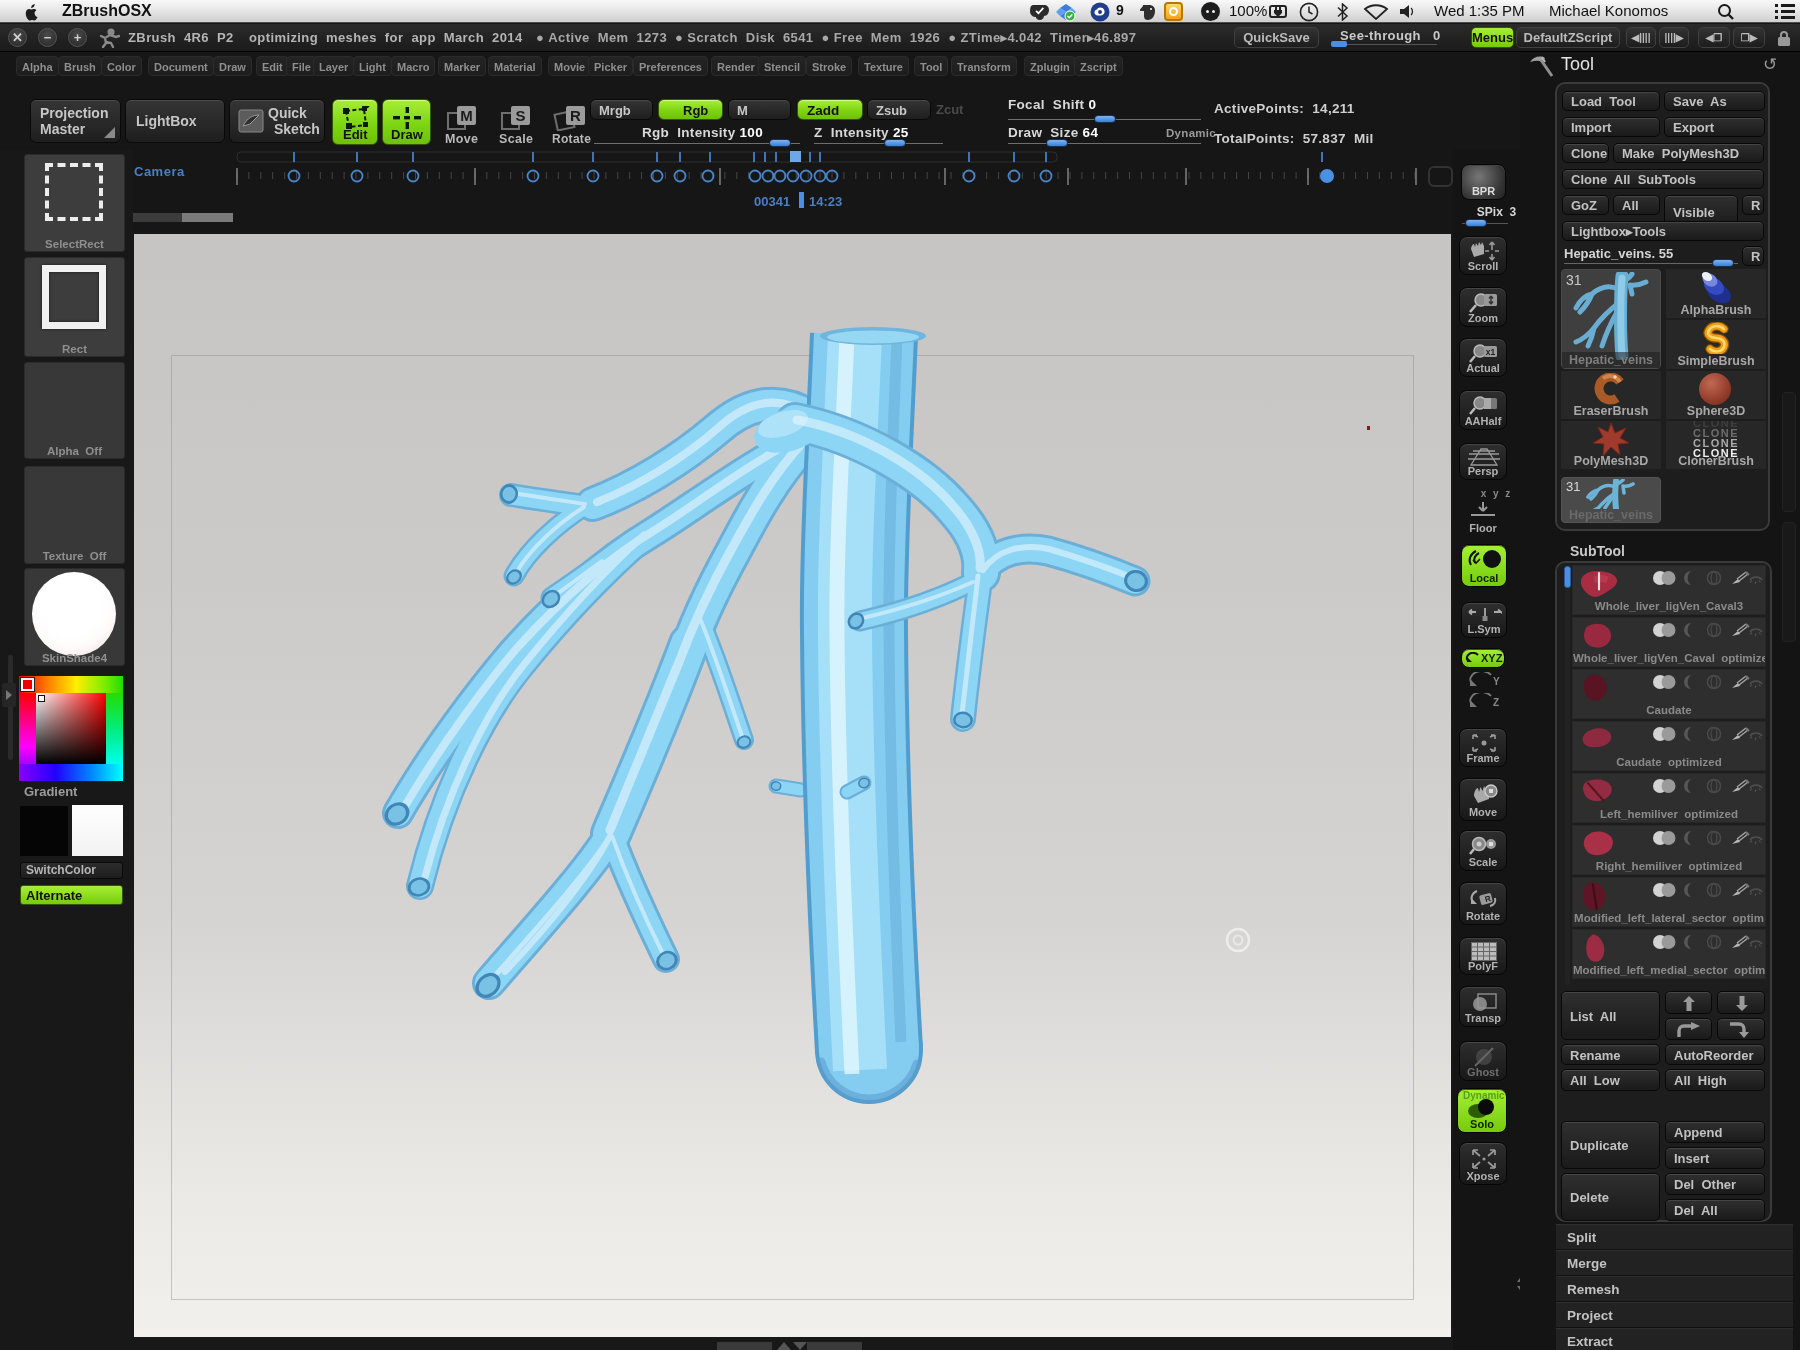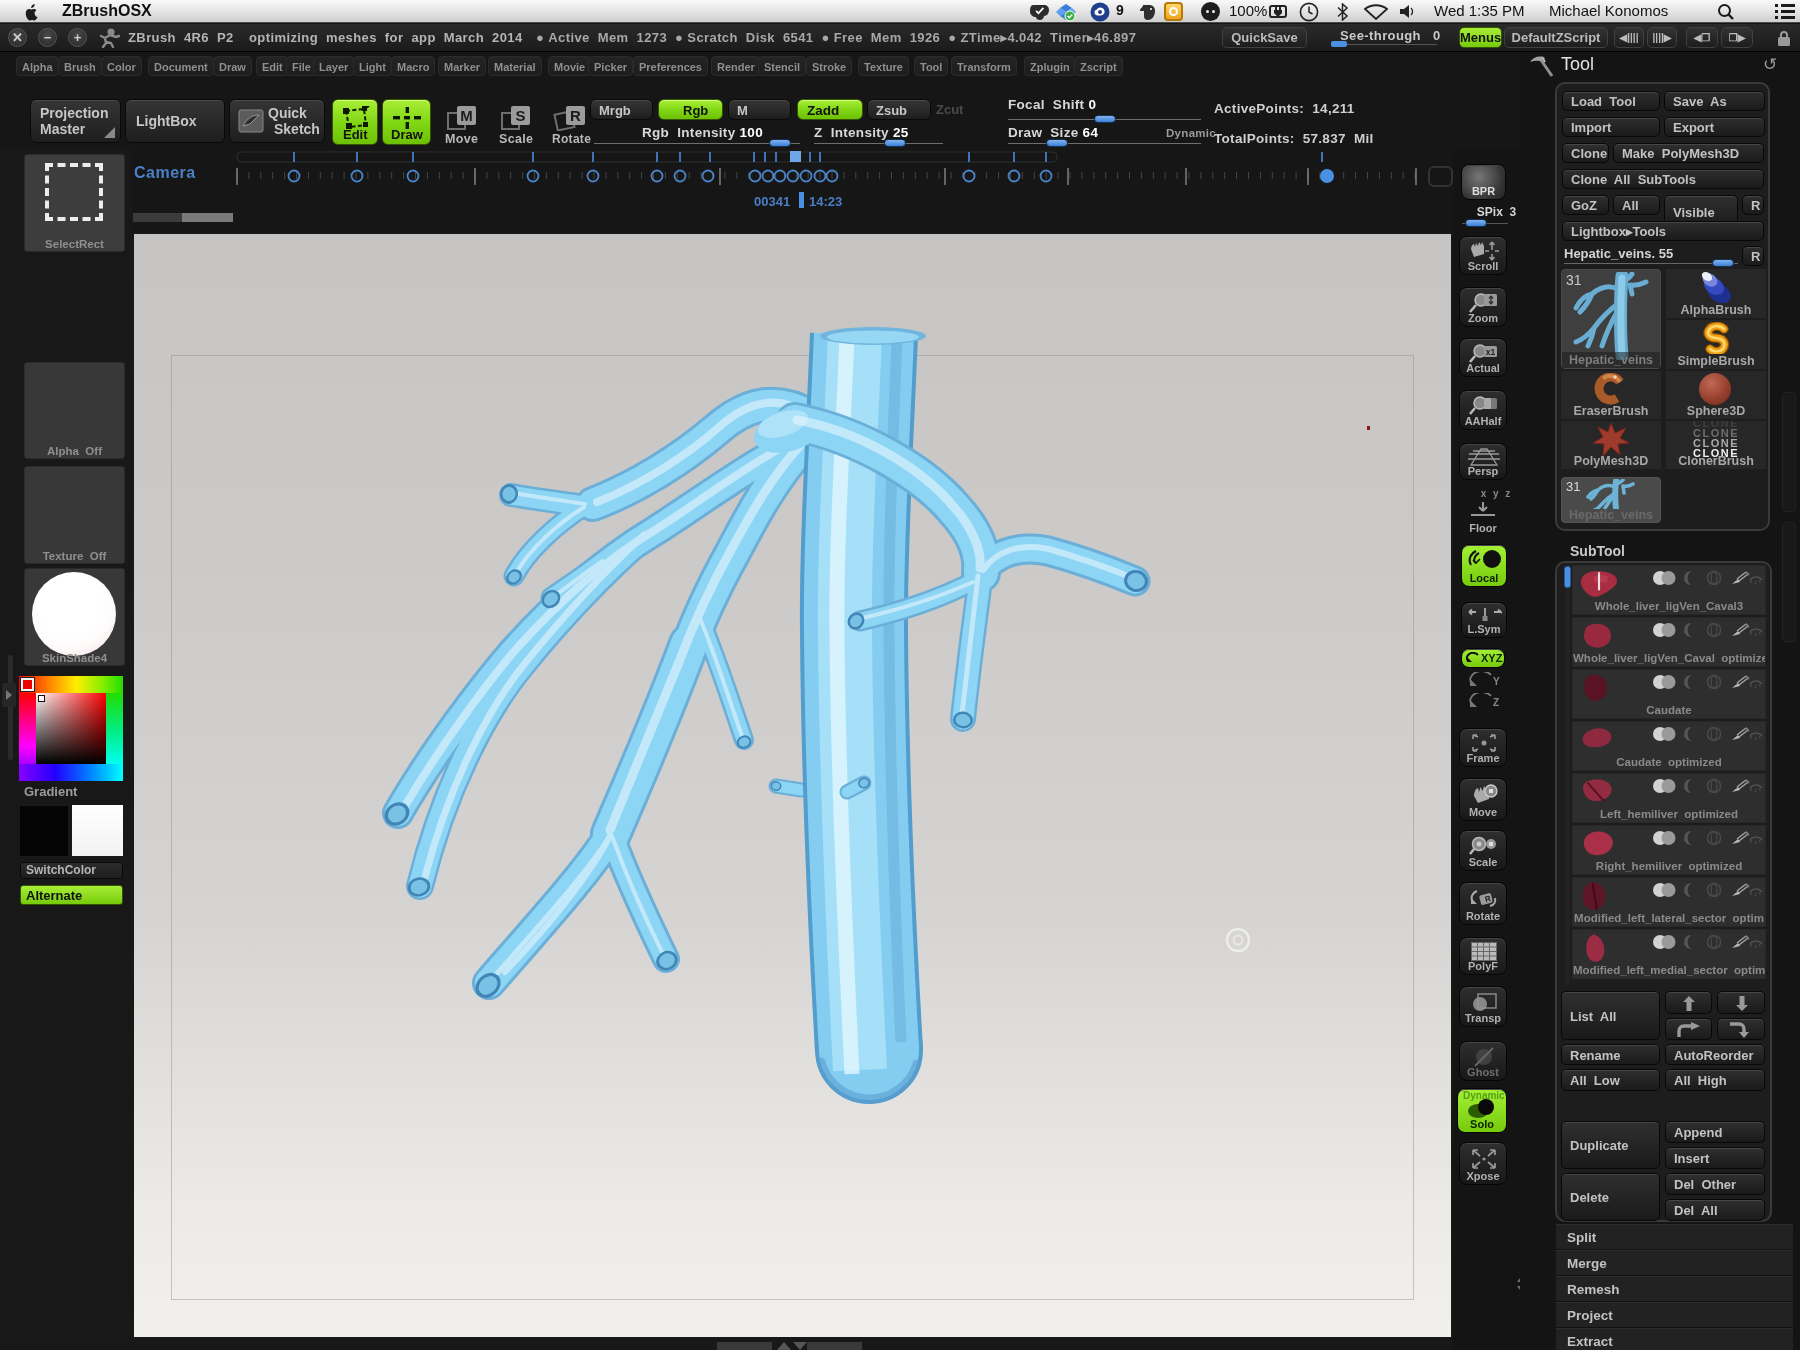--- a/index.html
+++ b/index.html
@@ -13,21 +13,21 @@
 #menubar .t { position:absolute; top:2px; font-weight:bold; }
 
 #titlebar { position:absolute; left:0; top:24px; width:1800px; height:28px;
   background:linear-gradient(#2a2a2a,#1b1b1b); border-bottom:1px solid #000; }
 .circbtn { position:absolute; top:4px; width:19px; height:19px; border-radius:50%;
   background:radial-gradient(circle at 50% 35%,#4a4a4a,#262626); border:1px solid #555;
   color:#cfcfcf; text-align:center; line-height:17px; font-size:13px; font-weight:bold; }
 .tbtxt { position:absolute; top:6px; color:#9a9a9a; font-weight:bold; font-size:13px; letter-spacing:.4px; }
 .tbbtn { position:absolute; top:3px; height:21px; background:linear-gradient(#333,#1d1d1d);
   border:1px solid #404040; border-radius:5px; color:#bbb; font-weight:bold; font-size:13px;
-  text-align:center; }
+  text-align:center;margin-left:12px; }
 
 #menurow { position:absolute; left:0; top:52px; width:1800px; height:28px; background:#161616; }
 .mitem { position:absolute; top:4px; height:20px; padding:0 5px; line-height:20px;
   background:linear-gradient(#242424,#1d1d1d); border:1px solid #2b2b2b; border-radius:4px;
   color:#8f8f8f; font-size:11px; font-weight:bold; }
 
 #shelf { position:absolute; left:0; top:80px; width:1800px; height:70px; background:#161616; }
 .bigbtn { position:absolute; background:linear-gradient(#353535,#1e1e1e);
   border:1px solid #090909; box-shadow:inset 0 1px 0 #4a4a4a; border-radius:6px;
   color:#c6c6c6; font-weight:bold; font-size:14px; }
@@ -286,21 +286,21 @@
   <div class="sltrack" style="left:1008px;top:39px;width:193px;"></div>
   <div class="slhandle" style="left:1094px;top:35px;"></div>
   <div class="shlab" style="left:1008px;top:45px;">Draw&nbsp; Size&nbsp;<span style="color:#fff">64</span></div>
   <div class="shlab" style="left:1166px;top:47px;font-size:11.5px;color:#9a9a9a;">Dynamic</div>
   <div class="sltrack" style="left:1008px;top:63px;width:193px;"></div>
   <div class="slhandle" style="left:1046px;top:59px;"></div>
   <div class="shlab" style="left:1214px;top:21px;color:#cfcfcf;">ActivePoints:&nbsp; 14,211</div>
   <div class="shlab" style="left:1214px;top:51px;color:#cfcfcf;">TotalPoints:&nbsp; 57.837&nbsp; Mil</div>
 </div>
 <div id="timeline">
-  <div class="abs" style="left:1px;top:14px;color:#4a7fc4;font-weight:bold;font-size:16px;letter-spacing:.5px;">Camera</div>
+  <div class="abs" style="left:1px;top:14px;color:#4a7fc4;font-weight:bold;font-size:13px;letter-spacing:.5px;">Camera</div>
   <svg class="abs" style="left:0;top:0" width="1320" height="82">
     <rect x="104" y="2" width="820" height="10" rx="4" fill="none" stroke="#2e2e2e"></rect>
     <g stroke="#3f74b8" stroke-width="2">
       <path d="M161 2v10M224 2v10M280 2v10M400 2v10M460 2v10M524 2v10M547 2v10M577 2v10M621 2v10M632 2v10M643 2v10M665 2v10M677 2v10M687 2v10M836 2v10M881 2v10M913 2v10M1189 2v10"></path>
     </g>
     <rect x="657" y="1" width="11" height="11" fill="#6da7e8"></rect>
     <g stroke="#454545" stroke-width="1" id="fineticks">
         <path d="M104.0 22v7M115.9 22v7M127.8 22v7M139.7 22v7M151.6 22v7M163.5 22v7M175.4 22v7M187.3 22v7M199.2 22v7M211.1 22v7M223.0 22v7M234.9 22v7M246.8 22v7M258.7 22v7M270.6 22v7M282.5 22v7M294.4 22v7M306.3 22v7M318.2 22v7M330.1 22v7M342.0 22v7M353.9 22v7M365.8 22v7M377.7 22v7M389.6 22v7M401.5 22v7M413.4 22v7M425.3 22v7M437.2 22v7M449.1 22v7M461.0 22v7M472.9 22v7M484.8 22v7M496.7 22v7M508.6 22v7M520.5 22v7M532.4 22v7M544.3 22v7M556.2 22v7M568.1 22v7M580.0 22v7M591.9 22v7M603.8 22v7M615.7 22v7M627.6 22v7M639.5 22v7M651.4 22v7M663.3 22v7M675.2 22v7M687.1 22v7M699.0 22v7M710.9 22v7M722.8 22v7M734.7 22v7M746.6 22v7M758.5 22v7M770.4 22v7M782.3 22v7M794.2 22v7M806.1 22v7M818.0 22v7M829.9 22v7M841.8 22v7M853.7 22v7M865.6 22v7M877.5 22v7M889.4 22v7M901.3 22v7M913.2 22v7M925.1 22v7M937.0 22v7M948.9 22v7M960.8 22v7M972.7 22v7M984.6 22v7M996.5 22v7M1008.4 22v7M1020.3 22v7M1032.2 22v7M1044.1 22v7M1056.0 22v7M1067.9 22v7M1079.8 22v7M1091.7 22v7M1103.6 22v7M1115.5 22v7M1127.4 22v7M1139.3 22v7M1151.2 22v7M1163.1 22v7M1175.0 22v7M1186.9 22v7M1198.8 22v7M1210.7 22v7M1222.6 22v7M1234.5 22v7M1246.4 22v7M1258.3 22v7M1270.2 22v7M1282.1 22v7"></path>
       </g>
     <g stroke="#808080" stroke-width="1.5">
@@ -333,20 +333,24 @@
   <div class="abs" style="left:666px;top:42px;width:5px;height:16px;background:#4a90e2;"></div>
   <div class="abs" style="left:676px;top:44px;color:#4a7fc4;font-weight:bold;font-size:13px;">14:23</div>
   <div class="abs" style="left:0;top:63px;width:49px;height:9px;background:#3b3b3b;"></div>
   <div class="abs" style="left:49px;top:63px;width:51px;height:9px;background:#7a7a7a;"></div>
 </div>
 
 <div id="lsb">
   <div class="lthumb" style="top:4px;height:98px;">
     <div class="abs" style="left:20px;top:8px;width:58px;height:58px;border:4px dashed #ececec;"></div>
     <div class="lab">SelectRect</div>
+  </div>
+  <div class="lthumb" style="top:107px;height:100px;">
+    <div class="abs" style="left:17px;top:7px;width:64px;height:64px;border:7px solid #f0f0f0;box-shadow:0 0 3px rgba(0,0,0,.6), inset 0 0 3px rgba(0,0,0,.6);"></div>
+    <div class="lab">Rect</div>
   </div>
   <div class="lthumb" style="top:316px;height:98px;background:#383838;">
     <div class="lab">Texture&nbsp; Off</div>
   </div>
   <div class="lthumb" style="top:212px;height:97px;background:#383838;">
     <div class="lab">Alpha&nbsp; Off</div>
   </div>
   <div class="lthumb" style="top:418px;height:98px;background:#383838;">
     <div class="abs" style="left:7px;top:3px;width:84px;height:84px;border-radius:50%;background:radial-gradient(circle at 45% 38%,#ffffff 45%,#fefafa 65%,#f3e2e4 85%,#dfc4ca);"></div>
     <div class="lab">SkinShade4</div>

